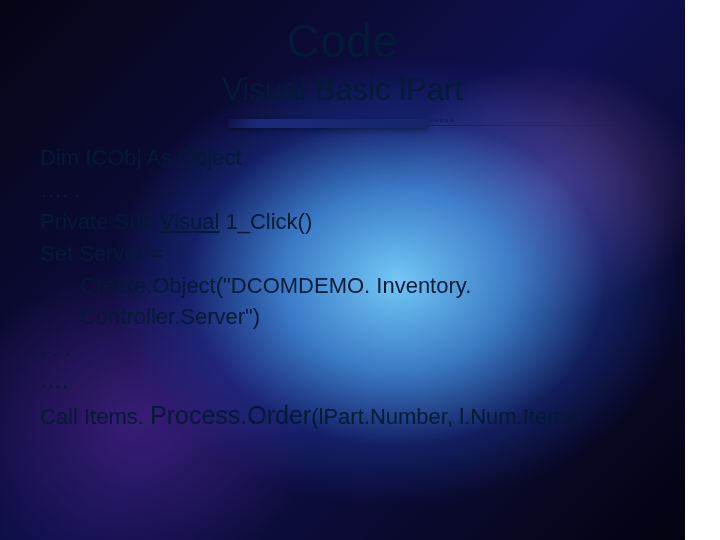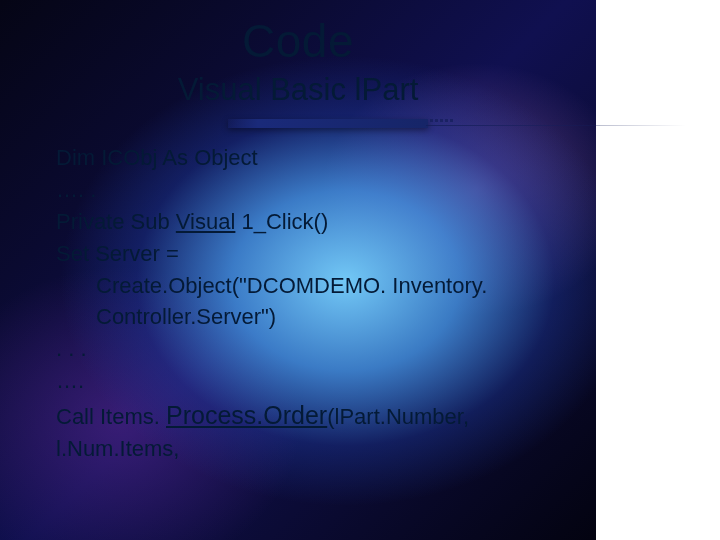--- a/index.html
+++ b/index.html
@@ -5,28 +5,29 @@
   html, body {
     margin: 0;
     padding: 0;
     width: 720px;
     height: 540px;
     overflow: hidden;
     font-family: Tahoma, Verdana, Geneva, sans-serif;
   }
   .slide {
     position: relative;
-    width: 596px;
+    width: 644px;
     height: 540px;
     background:
       radial-gradient(ellipse 380px 300px at 58% 52%, rgba(120,210,255,0.95) 0%, rgba(70,150,230,0.8) 30%, rgba(30,60,160,0.4) 55%, rgba(10,10,50,0) 75%),
       radial-gradient(ellipse 220px 180px at 80% 35%, rgba(180,120,210,0.45) 0%, rgba(100,60,160,0) 70%),
       radial-gradient(ellipse 260px 220px at 20% 78%, rgba(90,40,150,0.55) 0%, rgba(40,10,80,0) 70%),
       linear-gradient(135deg, #050515 0%, #0a0a30 25%, #101050 50%, #0a0a30 75%, #030310 100%);
     color: #041a36;
+    padding-left: 41px;
   }
   .title {
     position: absolute;
     top: 14px;
     left: 0;
     width: 100%;
     text-align: center;
     font-family: Tahoma, Verdana, sans-serif;
     font-weight: 400;
     font-size: 46px;
@@ -67,40 +68,39 @@
     left: 430px;
     display: flex;
     gap: 2px;
   }
   .tail-dots span {
     width: 3px; height: 3px; background: rgba(20,30,90,0.7);
   }
   .code {
     position: absolute;
     top: 142px;
-    left: 56px;
+    left: 40px;
     right: 30px;
     font-family: Tahoma, Verdana, sans-serif;
     font-size: 22px;
     line-height: 1.45;
     color: #041a36;
     font-weight: 400;
   }
   .code .line {
     white-space: pre-wrap;
   }
   .code .indent {
     padding-left: 40px;
   }
   .code .u {
     text-decoration: underline;
   }
   .method {
     font-size: 25px;
-    text-decoration: underline;
   }
 </style>
 </head>
 <body>
 
 <div class="slide">
 
   <div class="title">Code</div>
   <div class="subtitle">Visual Basic lPart</div>
 

